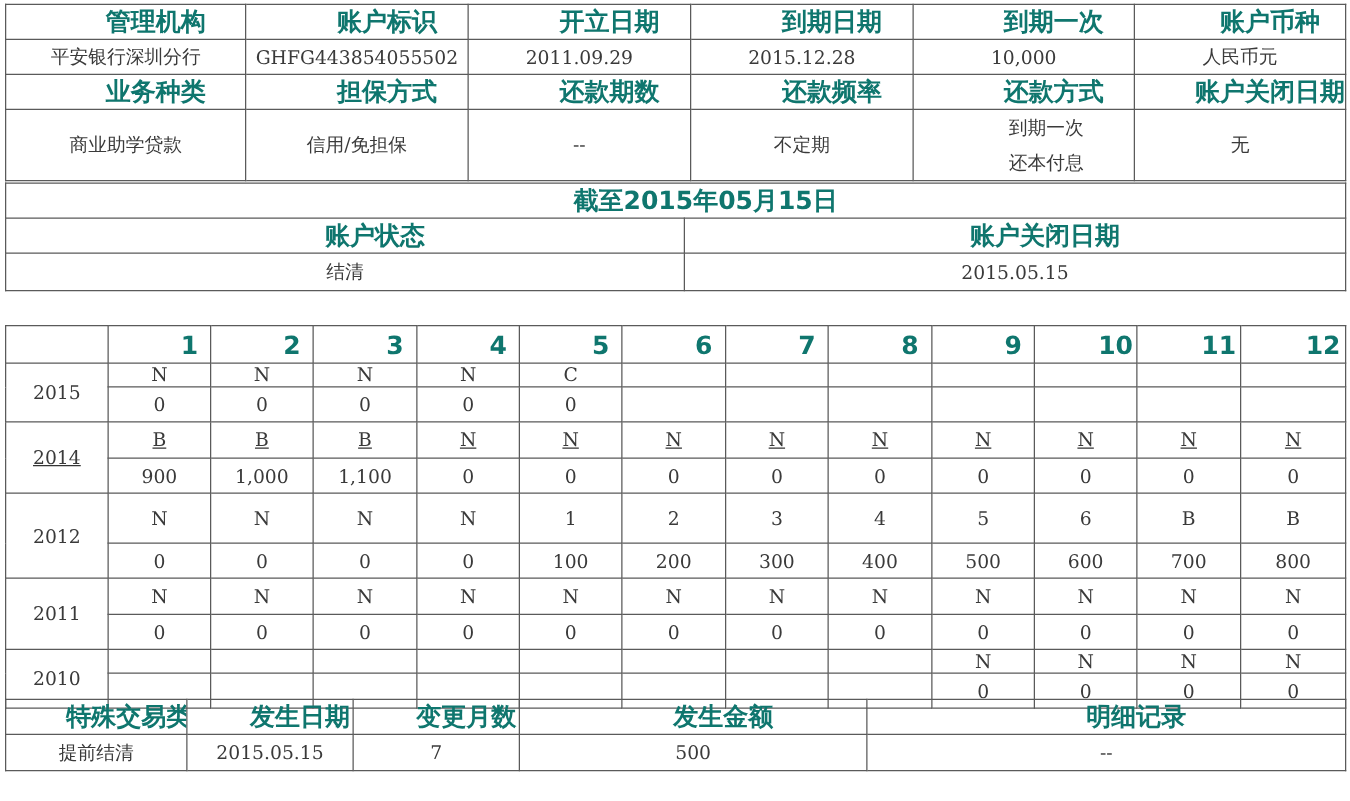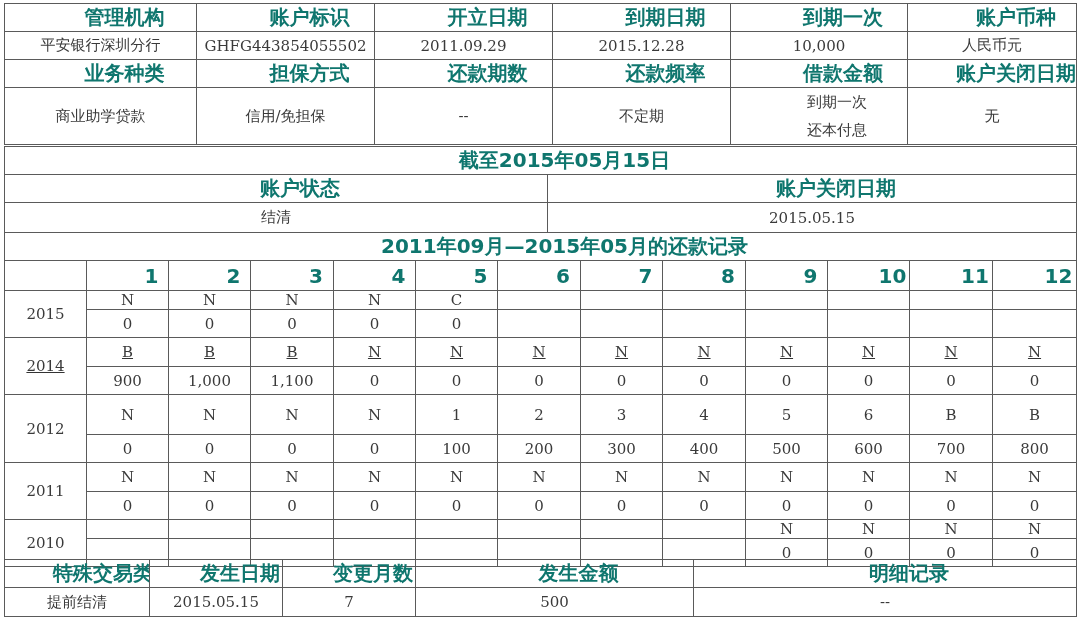--- a/index.html
+++ b/index.html
@@ -44,21 +44,21 @@
     <td class="val">2011.09.29</td>
     <td class="val">2015.12.28</td>
     <td class="val">10,000</td>
     <td class="val">人民币元</td>
   </tr>
   <tr style="height:28px">
     <td class="h">业务种类</td>
     <td class="h">担保方式</td>
     <td class="h">还款期数</td>
     <td class="h">还款频率</td>
-    <td class="h">借款金额</td>
+    <td class="h">还款方式</td>
     <td class="h">账户关闭日期</td>
   </tr>
   <tr style="height:57px">
     <td class="val">商业助学贷款</td>
     <td class="val">信用/免担保</td>
     <td class="val">--</td>
     <td class="val">不定期</td>
     <td class="val multi">
       <div>到期一次</div>
       <div>还本付息</div>
@@ -77,23 +77,20 @@
       <tr style="height:28px">
     <td class="h" colspan="2">截至2015年05月15日</td>
   </tr>
   <tr style="height:28px">
     <td class="h">账户状态</td>
     <td class="h">账户关闭日期</td>
   </tr>
   <tr style="height:30px">
     <td class="val">结清</td>
     <td class="val">2015.05.15</td>
-  </tr>
-  <tr style="height:28px">
-    <td class="h" colspan="2">2011年09月—2015年05月的还款记录</td>
   </tr>
 </tbody>
   </table>
 
 <table id="t-rep">
   <colgroup>
     <col style="width:82px">
     <col style="width:82px">
       <col style="width:82px">
       <col style="width:83px">

